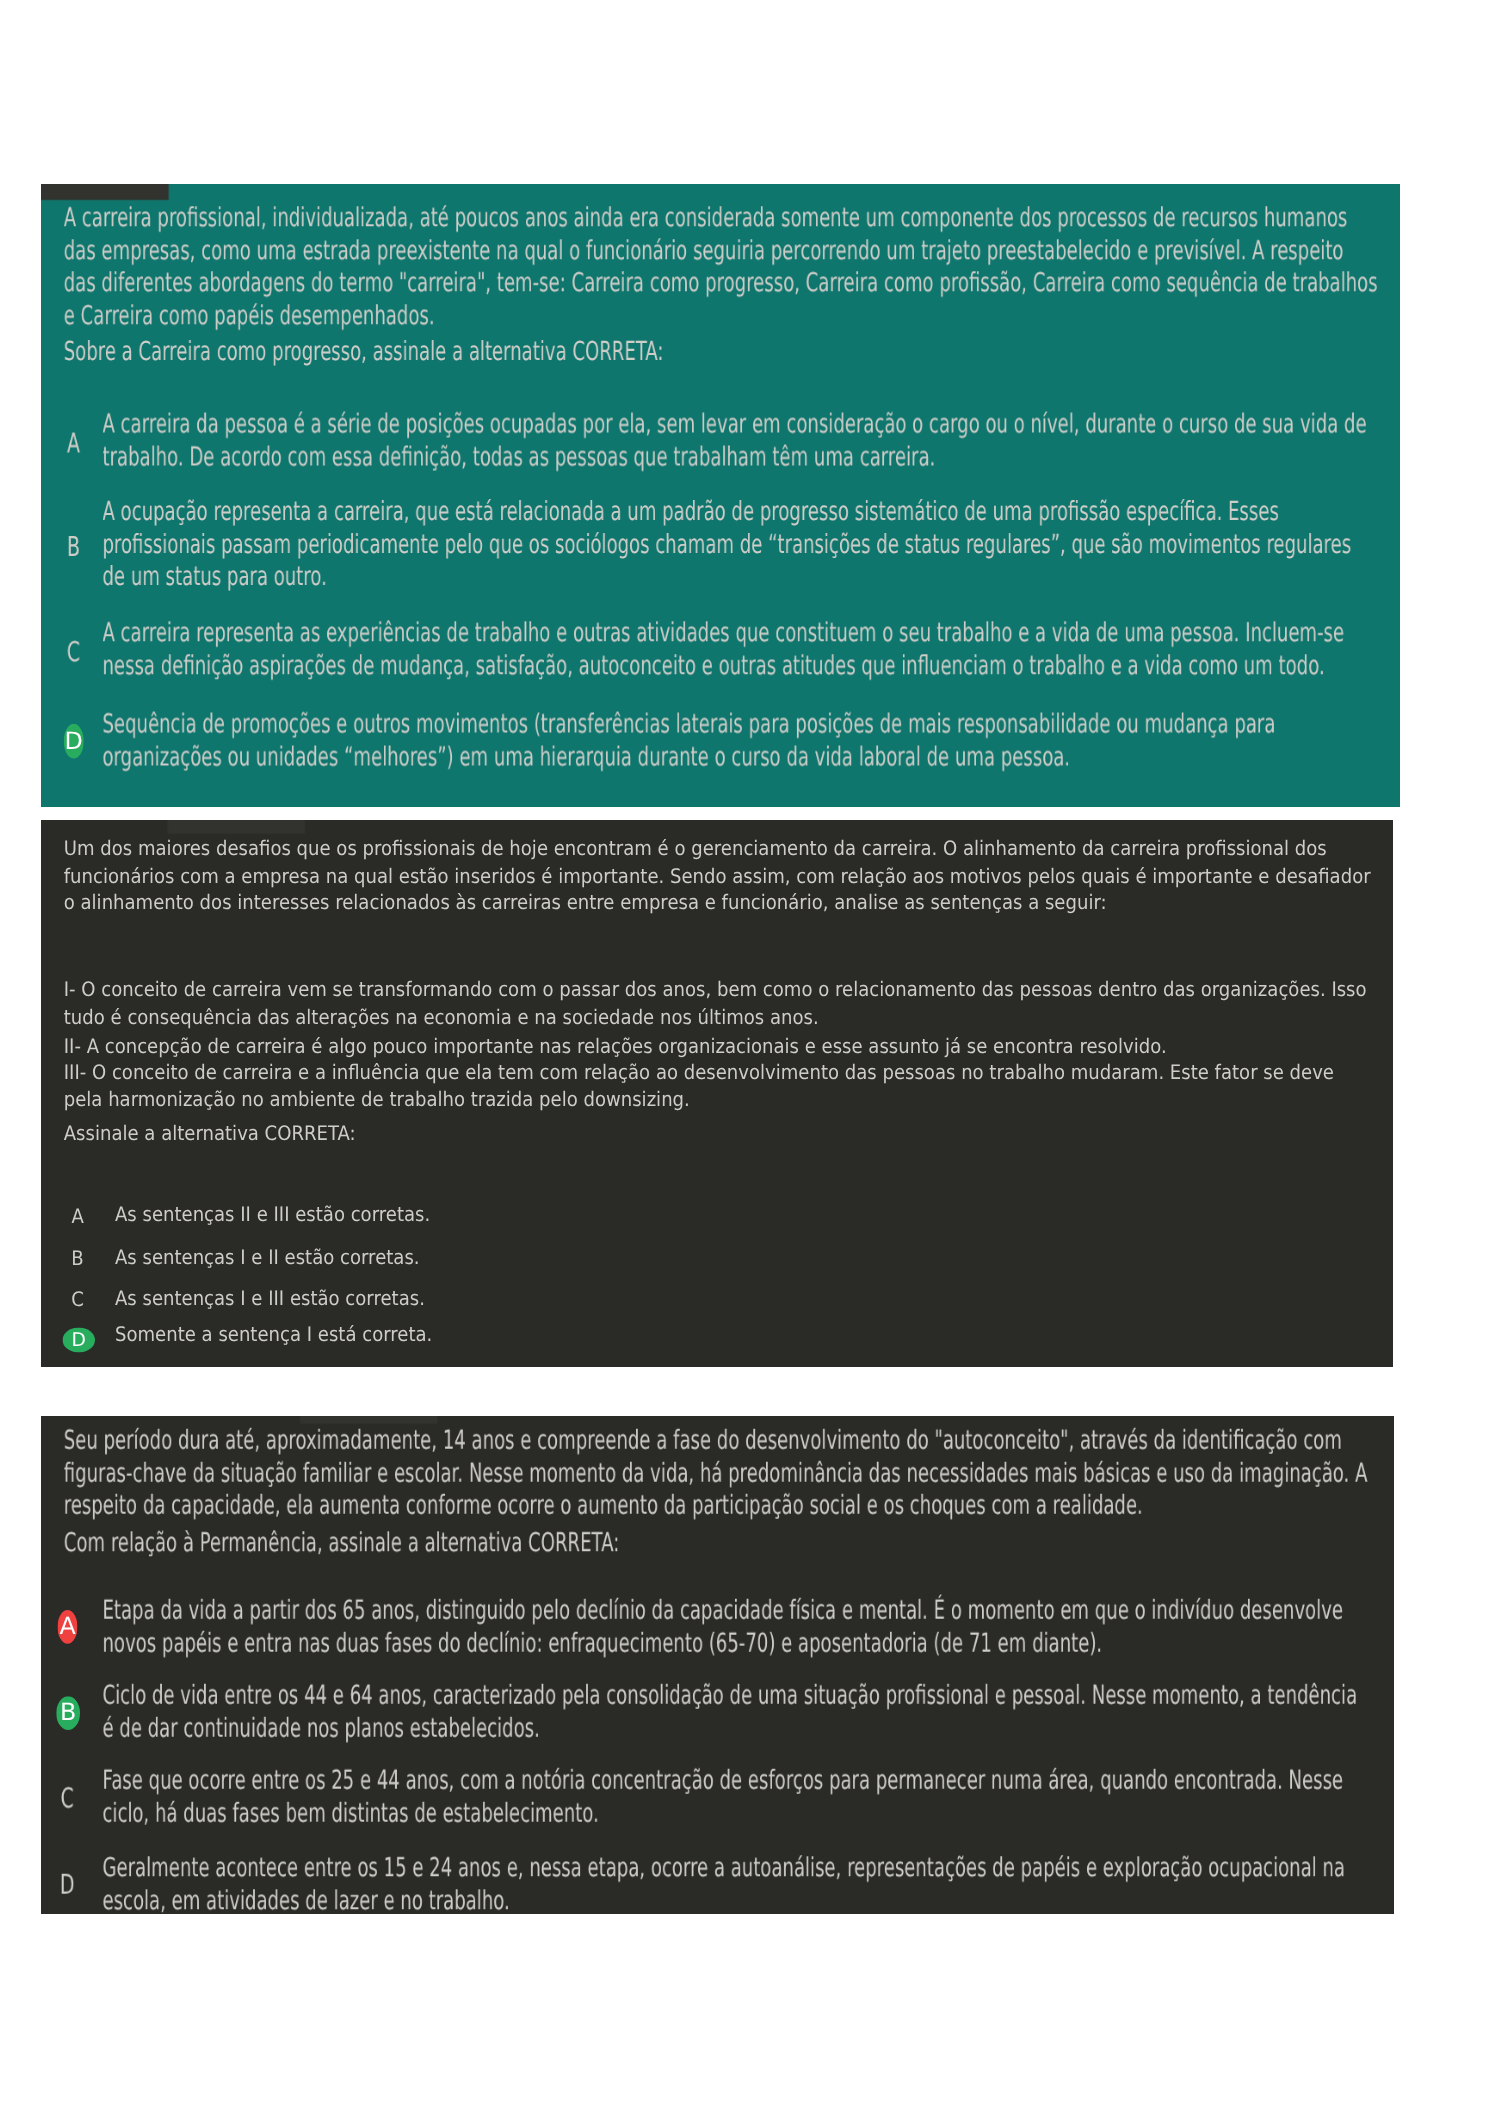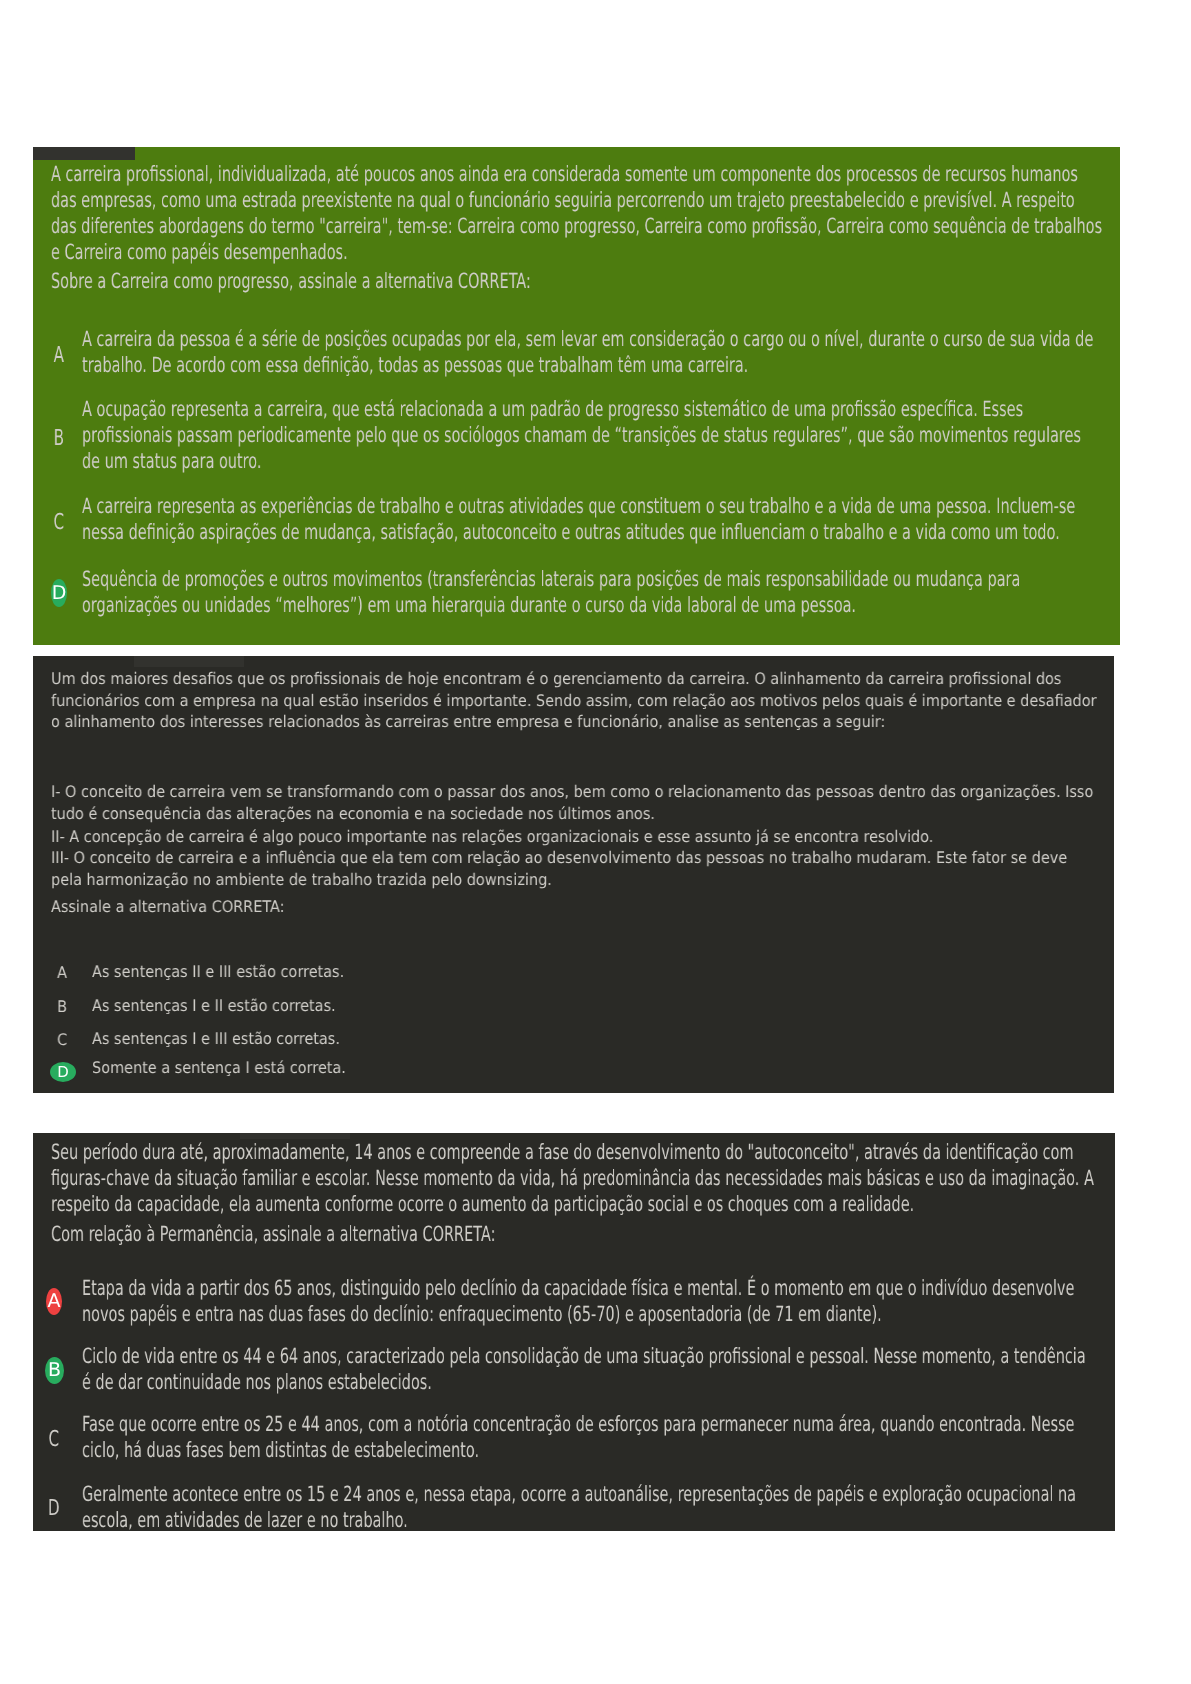--- a/index.html
+++ b/index.html
@@ -9,21 +9,21 @@
 .card{position:absolute;overflow:hidden;color:#cfcdc8;will-change:opacity;}
 .band{position:absolute;}
 .cond{transform-origin:0 0;position:absolute;will-change:transform;}
 .opt{position:absolute;}
 .dot{position:absolute;color:#ffffff;text-align:center;will-change:transform;}
 </style>
 </head>
 <body>
 
 <div class="page">
-<div class="card" style="left:33px;top:147px;width:1087px;height:498px;background:#4d7c0f;">
+<div class="card" style="left:33px;top:147px;width:1087px;height:498px;background:#0f766e;">
 <div class="band" style="left:0px;top:0px;width:102px;height:13px;background:#32322e;"></div>
 <div class="cond" style="left:18px;top:14px;width:1528px;font-size:21px;line-height:26px;transform:scaleX(0.6885);">A carreira profissional, individualizada, até poucos anos ainda era considerada somente um componente dos processos de recursos humanos das empresas, como uma estrada preexistente na qual o funcionário seguiria percorrendo um trajeto preestabelecido e previsível. A respeito das diferentes abordagens do termo "carreira", tem-se: Carreira como progresso, Carreira como profissão, Carreira como sequência de trabalhos e Carreira como papéis desempenhados.</div>
 <div class="cond" style="left:18px;top:121.3px;width:1528px;font-size:21px;line-height:26px;transform:scaleX(0.6885);">Sobre a Carreira como progresso, assinale a alternativa CORRETA:</div>
 <div class="opt" style="left:0px;top:179.0px;width:1087px;height:52px;">
 <div class="cond" style="text-align:center;left:11.73px;top:3.5px;width:40.0px;height:52px;font-size:22px;line-height:52px;transform:scaleX(0.6885);"><span>A</span></div>
 <div class="cond" style="left:49px;top:0px;width:1475px;font-size:21px;line-height:26px;transform:scaleX(0.6885);">A carreira da pessoa é a série de posições ocupadas por ela, sem levar em consideração o cargo ou o nível, durante o curso de sua vida de trabalho. De acordo com essa definição, todas as pessoas que trabalham têm uma carreira.</div>
 </div>
 <div class="opt" style="left:0px;top:249.2px;width:1087px;height:78px;">
 <div class="cond" style="text-align:center;left:11.73px;top:3.5px;width:40.0px;height:78px;font-size:22px;line-height:78px;transform:scaleX(0.6885);"><span>B</span></div>
 <div class="cond" style="left:49px;top:0px;width:1475px;font-size:21px;line-height:26px;transform:scaleX(0.6885);">A ocupação representa a carreira, que está relacionada a um padrão de progresso sistemático de uma profissão específica. Esses profissionais passam periodicamente pelo que os sociólogos chamam de “transições de status regulares”, que são movimentos regulares de um status para outro.</div>

